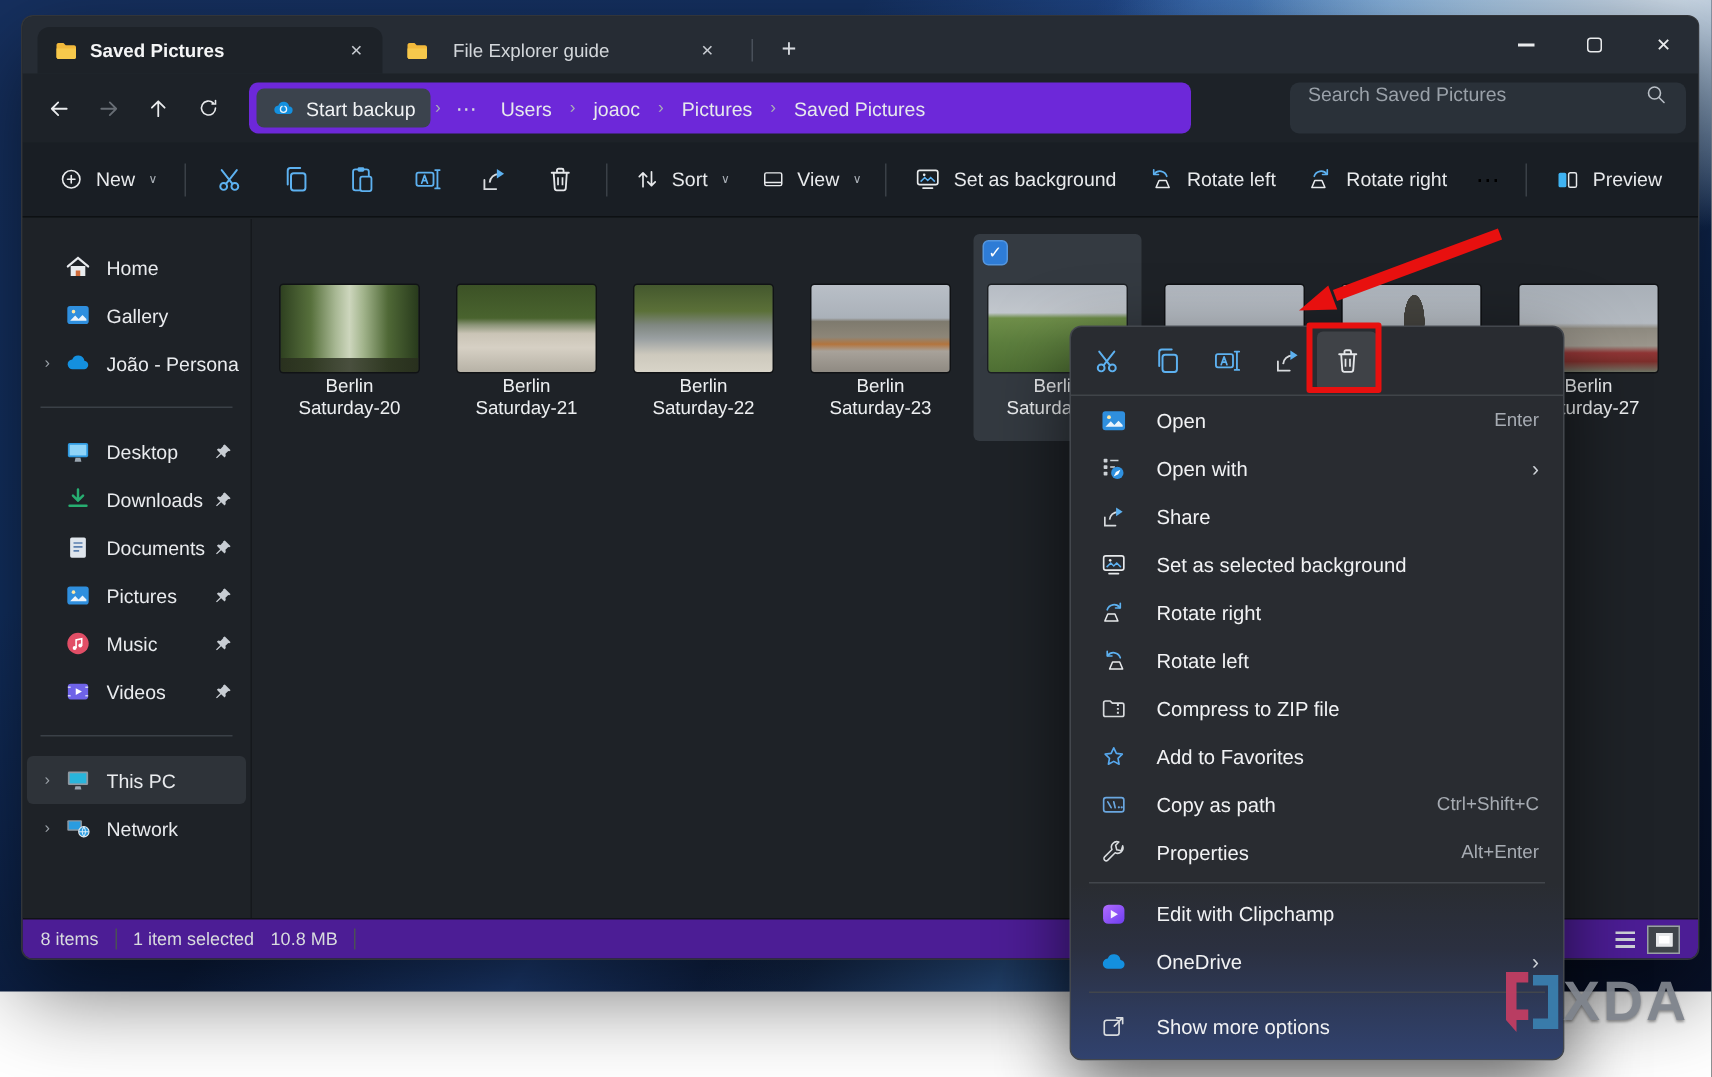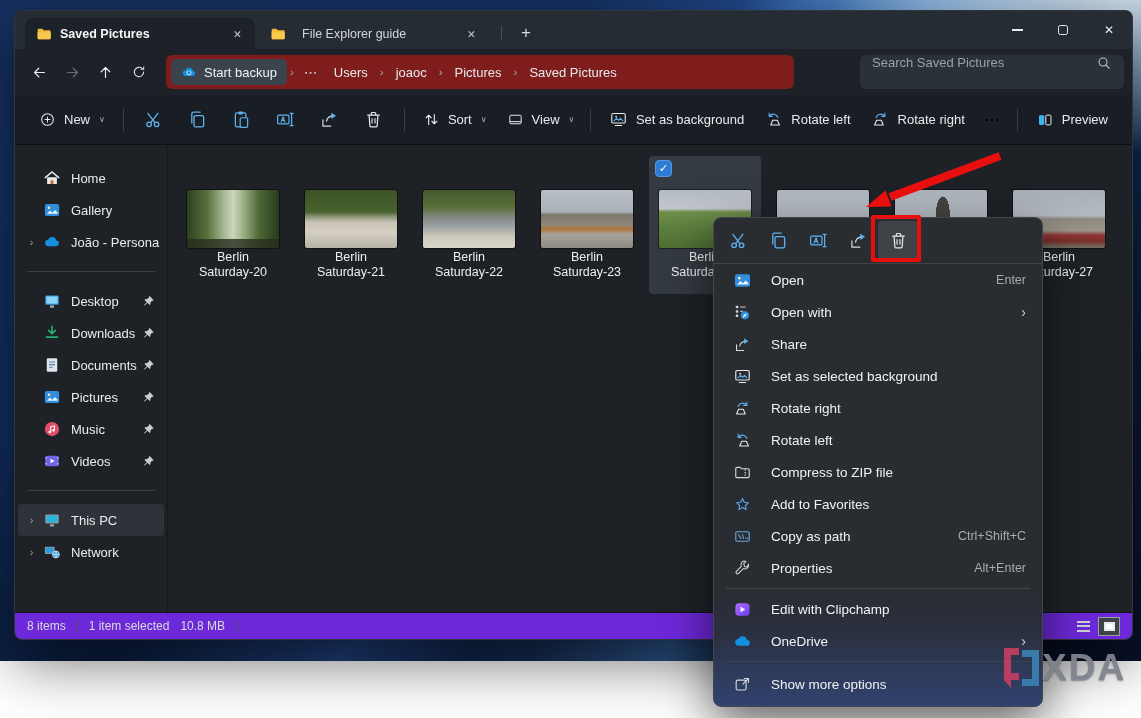--- a/index.html
+++ b/index.html
@@ -23,21 +23,21 @@
   .tab-close{ margin-left:auto; width:19px; height:19px; border-radius:4px; display:flex; align-items:center; justify-content:center; font-size:10.5px; color:#c6cad0;}
   .tabdiv{ position:absolute; left:486px; bottom:8px; width:1px; height:15px; background:#49505a;}
   .newtab{ position:absolute; left:498px; bottom:3px; width:26px; height:26px; display:flex; align-items:center; justify-content:center; color:#d6dadf; font-size:17px; border-radius:4px;}
   .wincontrols{ position:absolute; right:0; top:0; height:38px; display:flex; }
   .wc{ width:46px; height:100%; display:flex; align-items:center; justify-content:center; color:#e9ebed; font-size:12px;}
   .minline{ width:11px; height:1.5px; background:#e9ebed; display:block;}
   .maxbox{ width:10px; height:10px; border:1.3px solid #e9ebed; border-radius:2.5px; display:block;}
   
   .addrrow{ height:46px; background:#1d2228; display:flex; align-items:center; padding:0 8px; }
   .navbtn{ width:33px; height:33px; display:flex; align-items:center; justify-content:center; border-radius:5px; flex:none;}
-  .addrbox{ width:628px; height:34px; margin-left:11px; background:#7f1d1d; border-radius:6px; display:flex; align-items:center; padding:0 5px; flex:none;}
+  .addrbox{ width:628px; height:34px; margin-left:11px; background:#6d28d9; border-radius:6px; display:flex; align-items:center; padding:0 5px; flex:none;}
   .chip{ height:26px; background:#3b434d; border-radius:5px; display:flex; align-items:center; gap:7px; padding:0 10px; color:#f0f2f4; font-size:13px; flex:none;}
   .crumb{ padding:0 9px; font-size:13px; color:#e6e9ec; white-space:nowrap;}
   .crumbsep{ color:#a9afb6; font-size:11.5px; padding:0 3px;}
   .dots{ font-size:14px; padding:0 7px; color:#d6dadf;}
   .searchbox{ margin-left:auto; width:264px; height:34px; background:#2a3139; border-radius:6px; display:flex; align-items:flex-start; padding:0 12px; gap:8px;}
   .searchbox input{ flex:1; background:transparent; border:0; outline:0; color:#e6e9ec; font-size:13px; font-family:inherit;}
   .searchbox input::placeholder{ color:#9aa1a9; }
   
   .tbar{ height:50px; background:#191e24; border-bottom:1px solid #0d1013; display:flex; align-items:center; padding:0 14px; }
   .tbtn{ display:flex; align-items:center; gap:8px; color:#e8eaec; font-size:13px; padding:0 10px; height:36px; border-radius:5px; white-space:nowrap; flex:none;}
@@ -63,21 +63,21 @@
   .checkbox{ position:absolute; left:6px; top:4px; width:17px; height:17px; background:#2e7cd6; border:1px solid #5596de; border-radius:4px; color:#fff; font-size:11px; display:flex; align-items:center; justify-content:center;}
   .th20{ background:linear-gradient(to top, rgba(40,45,30,.8) 0 16%, rgba(0,0,0,0) 16%), linear-gradient(90deg,#2e4020 0%,#57703c 22%,#a8b894 40%,#cdd6bd 50%,#a2b48c 60%,#4f6836 78%,#283a1c 100%);}
   .th21{ background:linear-gradient(180deg,#3c5226 0%,#49632e 38%,#8b9478 46%,#cac4b6 56%,#d6d0c4 72%,#b7b2a6 100%);}
   .th22{ background:linear-gradient(180deg,#44582e 0%,#5b7038 30%,#7f8780 46%,#9aa0a2 62%,#cdc9bd 80%,#d8d4c8 100%);}
   .th23{ background:linear-gradient(180deg,#b9bfc7 0%,#aab1b9 38%,#7e7a6e 42%,#8d8678 60%,#b3743d 68%,#a8a29a 76%,#8f8a82 100%);}
   .th24{ background:linear-gradient(180deg,#b6bcc4 0%,#c2c7cd 32%,#6f8f4a 38%,#5d7f3e 66%,#4f7034 100%);}
   .th25{ background:linear-gradient(180deg,#b2b8c0 0%,#bcc2c9 72%,#98938a 78%,#8b867c 100%);}
   .th26{ background:radial-gradient(7px 18px at 52% 42%, #45443f 98%, rgba(0,0,0,0) 100%), linear-gradient(180deg,#aeb5bd 0%,#bac0c7 62%,#7b8a5a 92%,#5d7040 100%);}
   .th27{ background:linear-gradient(180deg,#a9b0b8 0%,#b4bac1 44%,#8e8a80 50%,#9b968c 70%,#8f3535 78%,#7d2f2c 88%,#6e7465 100%);}
   
-  .statusbar{ position:absolute; left:0; right:0; bottom:0; height:27px; background:#6d28d9; border-top:1px solid #101316; display:flex; align-items:center; padding:0 12px; gap:11px; font-size:12px; color:#d8dbde;}
+  .statusbar{ position:absolute; left:0; right:0; bottom:0; height:27px; background:#4c1d95; border-top:1px solid #101316; display:flex; align-items:center; padding:0 12px; gap:11px; font-size:12px; color:#d8dbde;}
   .sbdiv{ width:1px; height:14px; background:#4a5057;}
   .sb-icons{ margin-left:auto; display:flex; align-items:center; gap:5px; }
   .vlist{ width:20px; height:17px; display:flex; align-items:center; justify-content:center;}
   .vlist i{ display:block; width:13px; height:11px; background:repeating-linear-gradient(#cfd3d8 0 2px, rgba(0,0,0,0) 2px 4.5px);}
   .vlarge{ width:22px; height:19px; background:#3f444a; border:1px solid #9aa0a6; display:flex; align-items:center; justify-content:center;}
   .vlarge i{ display:block; width:11px; height:9px; border:2px solid #e6e8ea; background:#fff;}
   
   .cmenu{ position:absolute; left:713px; top:217px; width:330px; z-index:50; border-radius:8px; border:1px solid #43474d;
           background:linear-gradient(180deg,#292c31 0%, #292c31 76%, #2b3040 85%, #2e3a5a 93%, #31426e 100%);
           box-shadow:0 18px 50px rgba(0,0,0,.6); padding-bottom:4px; color:#f1f2f4;}

